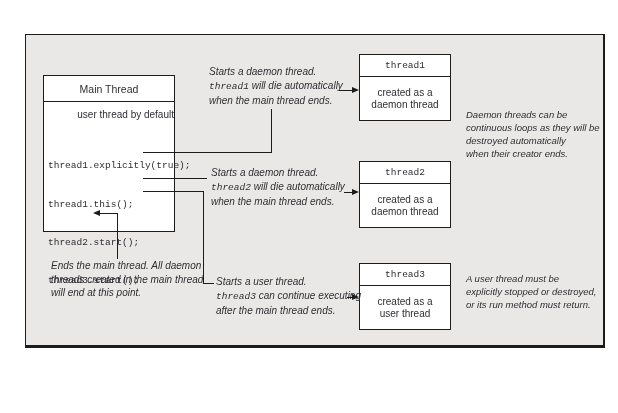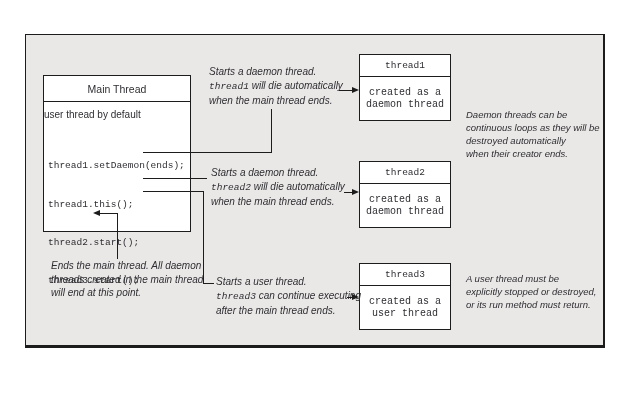--- a/index.html
+++ b/index.html
@@ -21,30 +21,30 @@
     border: 1.6px solid #1c1c1c;
     border-right-width: 2.2px;
     border-bottom-width: 3px;
   }
   
   .whitebox {
     position: absolute;
     background: #ffffff;
     border: 1.4px solid #1c1c1c;
   }
-  .main-box { left: 17px; top: 40px; width: 148px; height: 157px; }
+  .main-box { left: 17px; top: 40px; width: 132px; height: 157px; }
   .main-box-header {
     height: 26px;
     border-bottom: 1.4px solid #1c1c1c;
     display: flex; align-items: center; justify-content: center;
     font-size: 10.5px;
   }
   .main-box-subtitle {
     margin-top: 7px;
-    text-align: left;
+    text-align: right;
     font-size: 10px;
   }
   .code-block {
     position: absolute;
     left: 4px; top: 59px;
     font-family: "Liberation Mono", "DejaVu Sans Mono", monospace;
     font-size: 9.5px;
     line-height: 12.7px;
     white-space: pre;
   }
@@ -59,21 +59,20 @@
     display: flex; align-items: center; justify-content: center;
     font-family: "Liberation Mono", "DejaVu Sans Mono", monospace;
     font-size: 9.5px;
   }
   .thread-box-body {
     height: 43px;
     display: flex; flex-direction: column; align-items: center; justify-content: center;
     font-size: 10px;
     line-height: 12px;
     text-align: center;
-    font-family: Liberation Mono, monospace;
   }
   
   .note {
     position: absolute;
     text-align: left;
     font-size: 10px;
     line-height: 14px;
     white-space: nowrap;
     font-style: italic;
   }
@@ -106,21 +105,21 @@
 </head>
 <body>
 
 <div class="stage">
   <div class="outer-box">
 
     <div class="whitebox main-box">
       <div class="main-box-header">Main Thread</div>
       <div class="main-box-subtitle">user thread by default</div>
       <div class="code-block">
-        <div class="code-line">thread1.setDaemon(ends);</div>
+        <div class="code-line">thread1.explicitly(true);</div>
         <div class="code-line">thread1.this();</div>
         <div class="code-line">thread2.start();</div>
         <div class="code-line">thread3.start();</div>
         <div class="code-line"></div>
       </div>
     </div>
 
     <div class="whitebox thread-box tb1">
       <div class="thread-box-header">thread1</div>
       <div class="thread-box-body">

